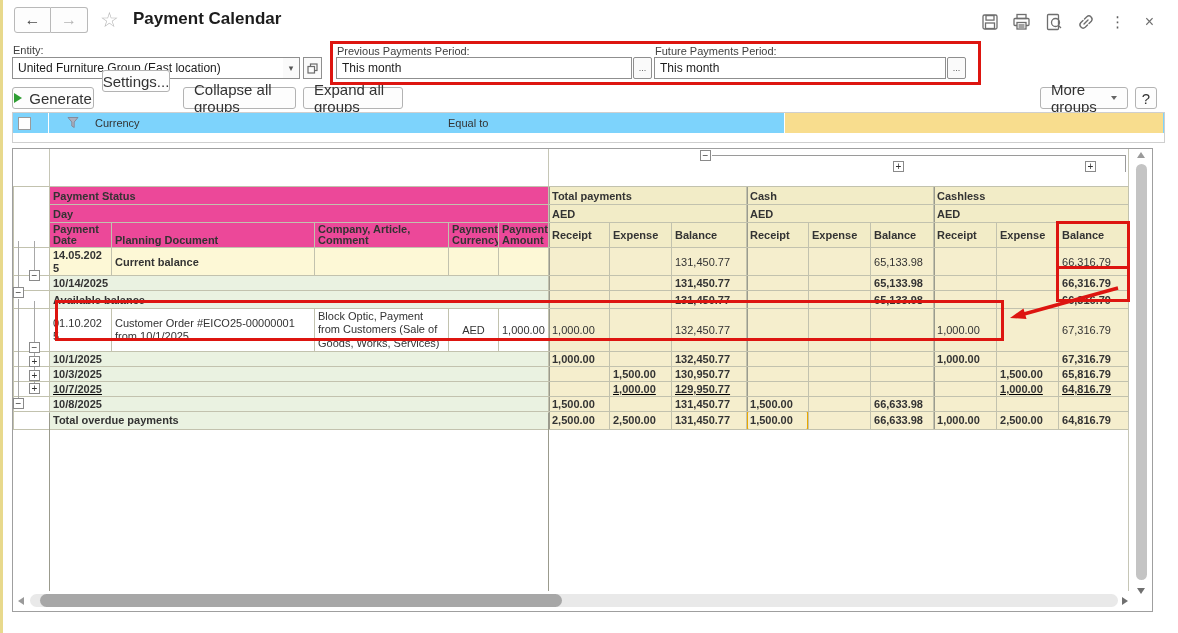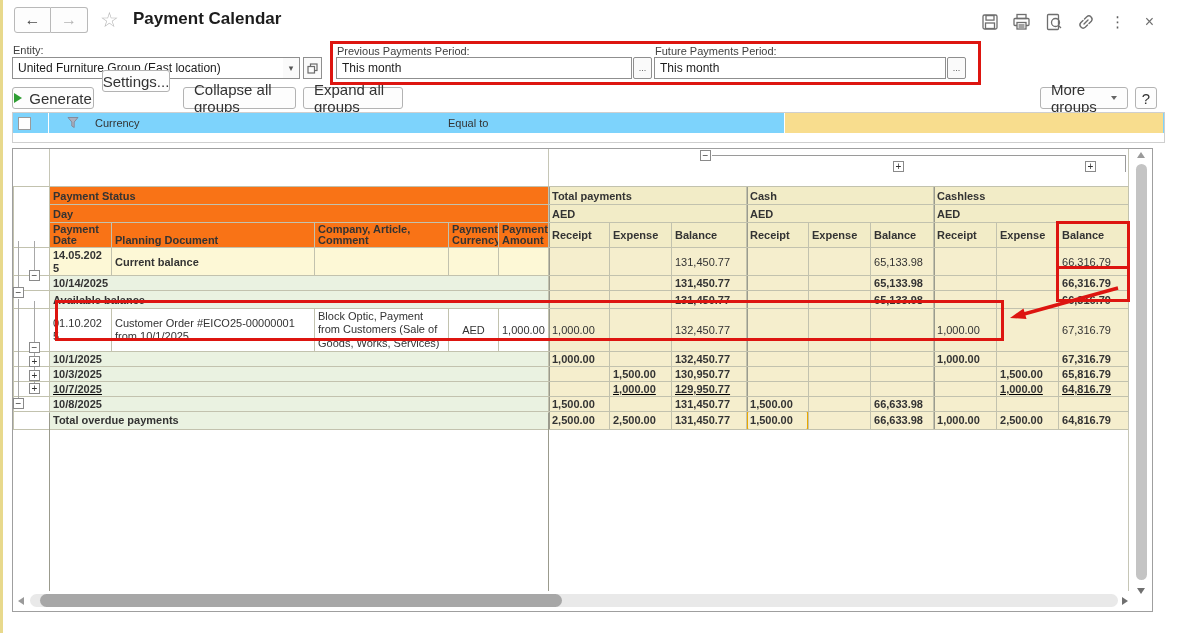--- a/index.html
+++ b/index.html
@@ -40,21 +40,21 @@
   .filter-band { position:absolute; left:0; top:0; width:100%; height:20px; background:#7dd3fc; display:flex; align-items:center; font-size:11px; color:#333;gap:11px; }
   .fcheck { width:13px; height:13px; border:1px solid #9a9a9a; background:#fff; margin-left:5px; }
   .fsep { width:1px; height:20px; background:#fff; margin-left:6px; }
   .fval { position:absolute; left:771px; top:0; width:379px; height:20px; background:#f8dd8e; border-left:1px solid #fff; }
 
   
   .tbl-border { left:12px; top:148px; width:1141px; height:464px; border:1px solid #9f9f9f; background:#fff; }
   table.grid { position:absolute; left:13px; top:186px; border-collapse:collapse; table-layout:fixed; width:1116px; }
   table.grid td { border:1px solid #c2c2ae; padding:1px 3px; font-size:11px; color:#333; vertical-align:middle; overflow:hidden; }
   td.mg { border:none; border-right:1px solid #9b9b8d; background:#fff; }
-  .hgr { background:#f97316; }
+  .hgr { background:#ec4899; }
   .hkh { background:#f2ecc7; }
   .kh  { background:#f5eecd; }
   .gr  { background:#eaf2e1; }
   .cr  { background:#fdf8d6; }
   .wh  { background:#ffffff; }
   .teal { color:#155a52; font-weight:bold; }
   .f12 { font-size:12px; }
   .big { font-size:13.5px; }
   .sm  { font-size:10.5px; color:#3c3c3c; }
   .n   { text-align:left; padding-right:4px; white-space:nowrap; }

